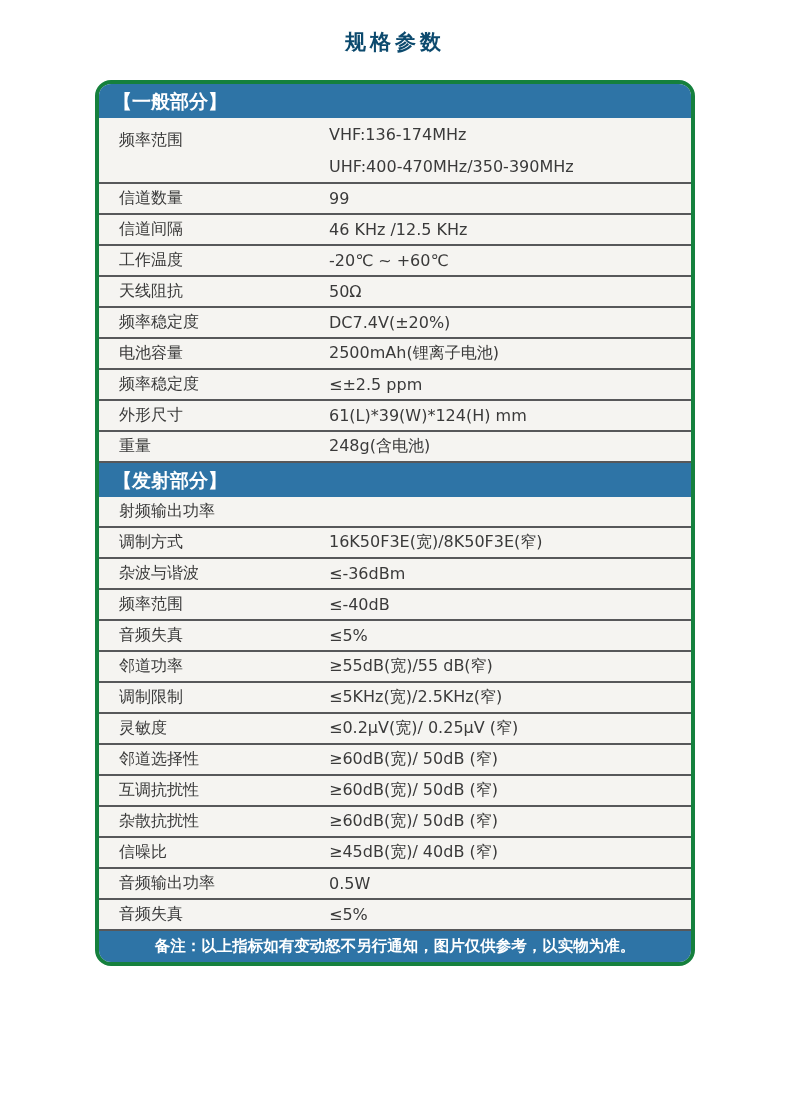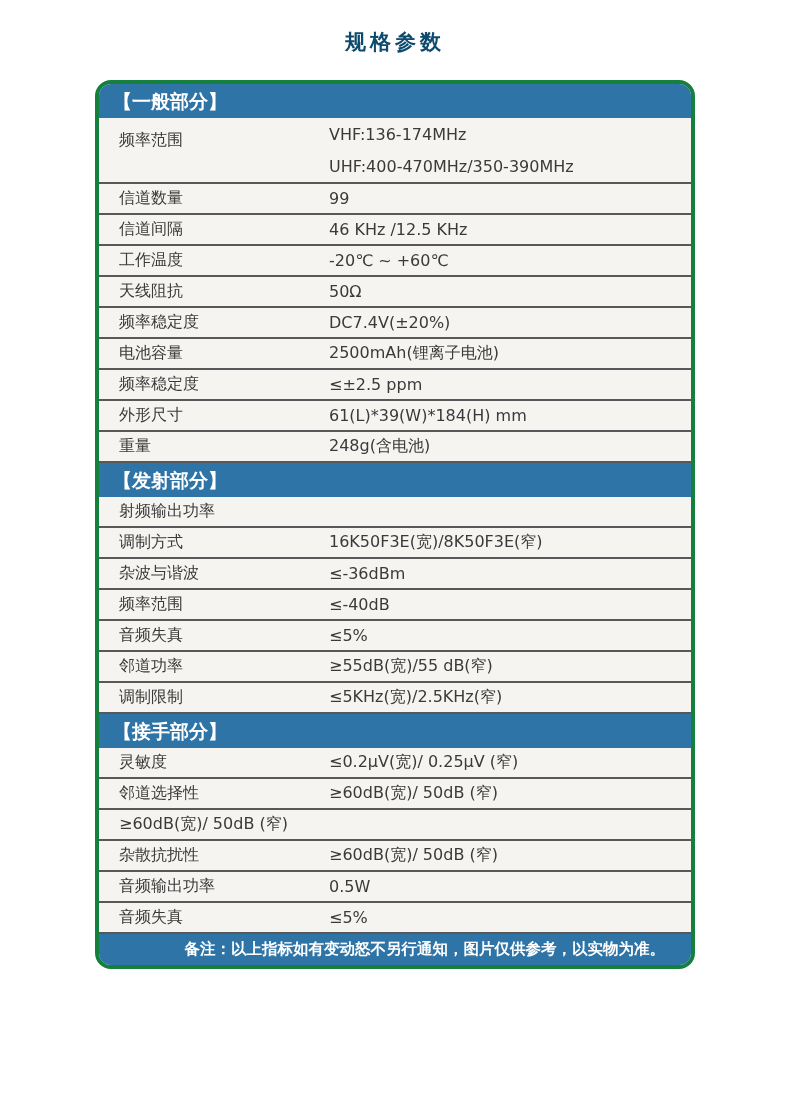--- a/index.html
+++ b/index.html
@@ -45,21 +45,21 @@
   .row .label { width: 210px; flex: none; }
   .row .value { flex: 1; padding-right: 22px; }
   .row-tall { min-height: 64px; align-items: flex-start; }
   .row-tall .label { padding-top: 6px; line-height: 32px; }
   .value-line { height: 32px; display: flex; align-items: center; }
   .footer-note {
     background: #2e74a6;
     color: #ffffff;
     font-size: 15.5px;
     font-weight: bold;
-    text-align: right;
+    text-align: center;
     padding: 5px 26px 6px;
     line-height: 20px;
   }
 </style>
 </head>
 <body>
 
 <div class="page-title">规格参数</div>
 
 <div class="spec-table">
@@ -96,21 +96,21 @@
   <div class="row">
     <div class="label">电池容量</div>
     <div class="value">2500mAh(锂离子电池)</div>
   </div>
   <div class="row">
     <div class="label">频率稳定度</div>
     <div class="value">≤±2.5 ppm</div>
   </div>
   <div class="row">
     <div class="label">外形尺寸</div>
-    <div class="value">61(L)*39(W)*184(H) mm</div>
+    <div class="value">61(L)*39(W)*124(H) mm</div>
   </div>
   <div class="row">
     <div class="label">重量</div>
     <div class="value">248g(含电池)</div>
   </div>
 
   <div class="sec-header">【发射部分】</div>
 
   <div class="row">
     <div class="label">射频输出功率</div>
@@ -133,36 +133,40 @@
   </div>
   <div class="row">
     <div class="label">邻道功率</div>
     <div class="value">≥55dB(宽)/55 dB(窄)</div>
   </div>
   <div class="row">
     <div class="label">调制限制</div>
     <div class="value">≤5KHz(宽)/2.5KHz(窄)</div>
   </div>
 
-  <div class="sec-header">【接手部分】</div>
 
   <div class="row">
     <div class="label">灵敏度</div>
     <div class="value">≤0.2μV(宽)/ 0.25μV (窄)</div>
   </div>
   <div class="row">
     <div class="label">邻道选择性</div>
     <div class="value">≥60dB(宽)/ 50dB (窄)</div>
   </div>
   <div class="row">
+    <div class="label">互调抗扰性</div>
     <div class="value">≥60dB(宽)/ 50dB (窄)</div>
   </div>
   <div class="row">
     <div class="label">杂散抗扰性</div>
     <div class="value">≥60dB(宽)/ 50dB (窄)</div>
+  </div>
+  <div class="row">
+    <div class="label">信噪比</div>
+    <div class="value">≥45dB(宽)/ 40dB (窄)</div>
   </div>
   <div class="row">
     <div class="label">音频输出功率</div>
     <div class="value">0.5W</div>
   </div>
   <div class="row">
     <div class="label">音频失真</div>
     <div class="value">≤5%</div>
   </div>
 

